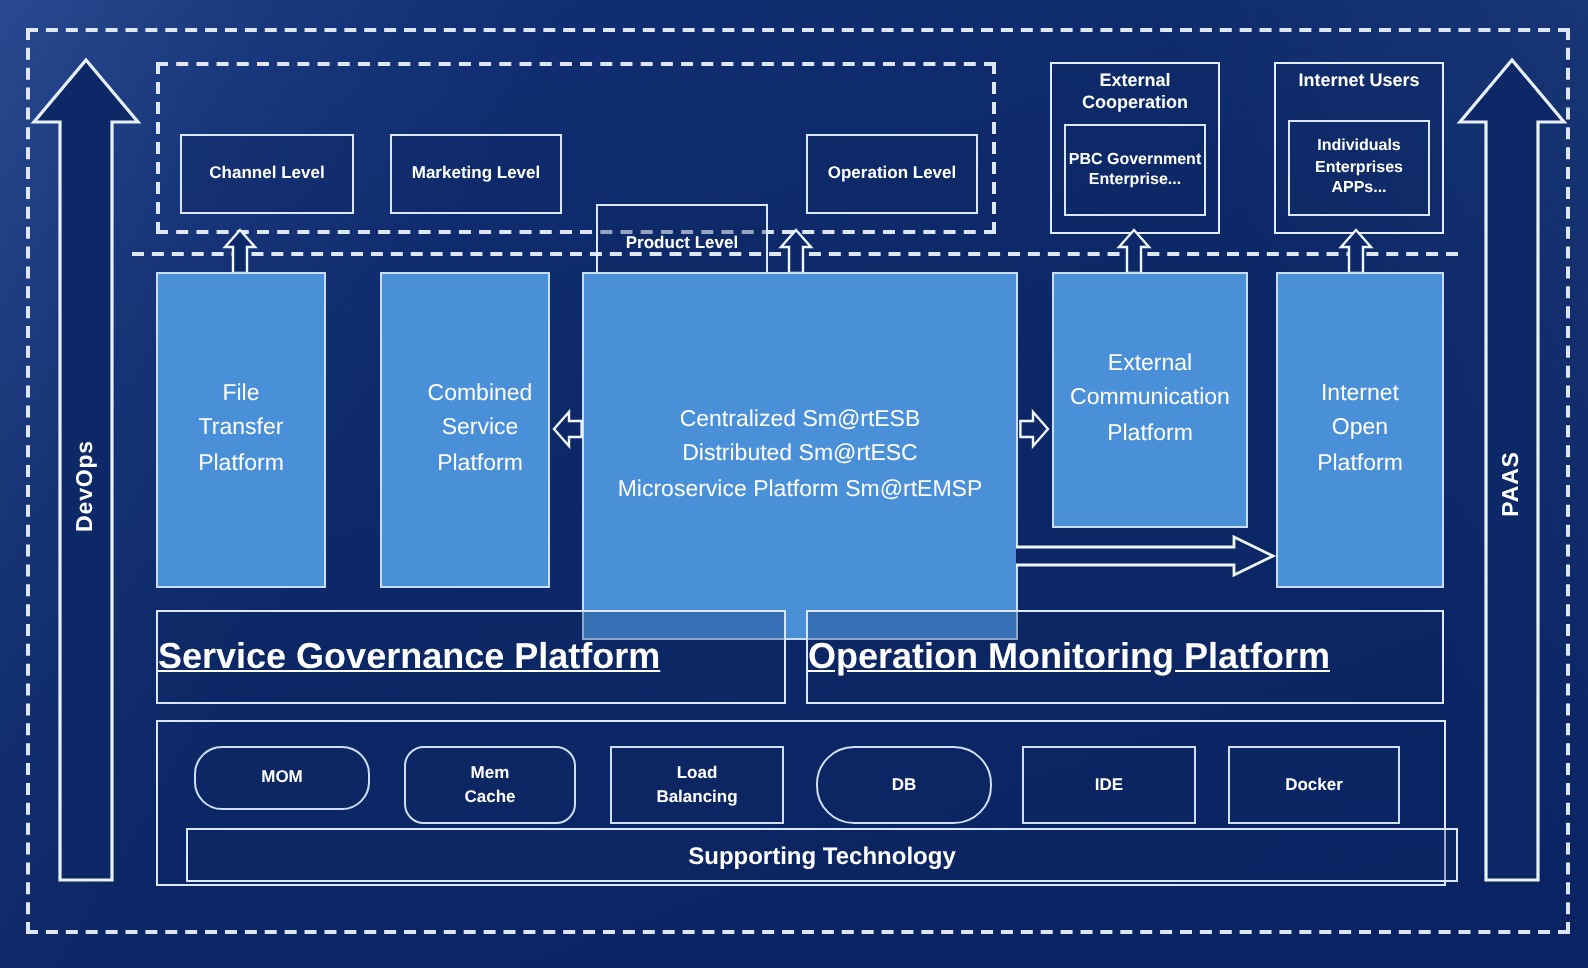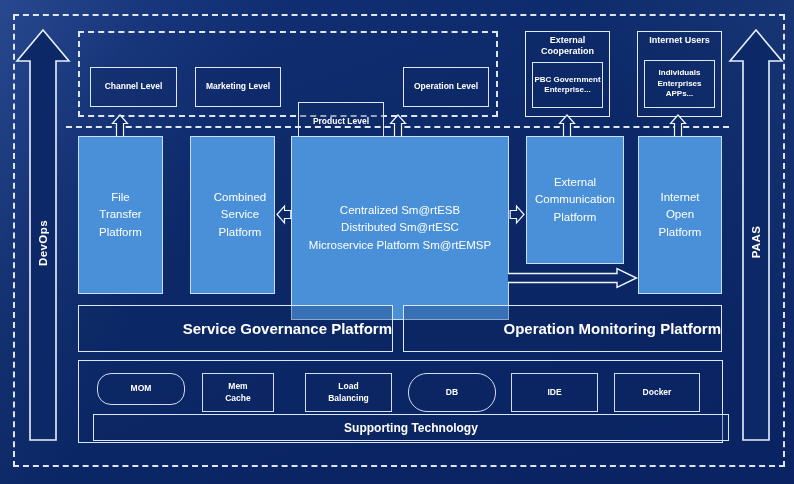--- a/index.html
+++ b/index.html
@@ -26,22 +26,22 @@
     border:1px solid #dbe7f8;display:flex;align-items:center;justify-content:center;
     text-align:center;font-size:8px;font-weight:bold;line-height:1.3;white-space:pre-line;
   }
   .plat{
     background:#4a90d8;border:1.5px solid #c9def5;
     display:flex;align-items:center;justify-content:center;text-align:center;
     font-size:11.5px;line-height:1.5;white-space:pre-line;
   }
   .gov{
     border:1.5px solid #dbe7f8;background:rgba(13,40,100,0.30);
-    display:flex;align-items:center;justify-content:flex-end;text-align:center;
-    font-size:15px;font-weight:bold;
+    display:flex;align-items:center;justify-content:flex-start;text-align:center;
+    font-size:18px;font-weight:bold;text-decoration:underline;
   }
   .cont{border:1.5px solid #dbe7f8;}
   .tech{
     border:1px solid #cfdef2;background:rgba(13,40,100,0.30);
     display:flex;align-items:center;justify-content:center;text-align:center;
     font-size:8.5px;font-weight:600;line-height:1.3;white-space:pre-line;
   }
   .bar{
     border:1px solid #dbe7f8;background:rgba(13,40,100,0.30);
     display:flex;align-items:center;justify-content:center;text-align:center;
@@ -145,21 +145,21 @@
   <div class="abs gov" style="left:78px;top:305px;width:315px;height:47px;">
     <span>Service Governance Platform</span>
   </div>
   <div class="abs gov" style="left:403px;top:305px;width:319px;height:47px;">
     <span>Operation Monitoring Platform</span>
   </div>
 
   <div class="abs cont" style="left:78px;top:360px;width:645px;height:83px;"></div>
 
   <div class="abs tech" style="left:97px;top:373px;width:88px;height:32px;border-radius:14px;">MOM</div>
-  <div class="abs tech" style="left:202px;top:373px;width:72px;height:39px;">Mem
+  <div class="abs tech" style="left:202px;top:373px;width:86px;height:39px;border-radius:10px;">Mem
 Cache</div>
   <div class="abs tech" style="left:305px;top:373px;width:87px;height:39px;">Load
 Balancing</div>
   <div class="abs tech" style="left:408px;top:373px;width:88px;height:39px;border-radius:19px;">DB</div>
   <div class="abs tech" style="left:511px;top:373px;width:87px;height:39px;">IDE</div>
   <div class="abs tech" style="left:614px;top:373px;width:86px;height:39px;">Docker</div>
 
   <div class="abs bar" style="left:93px;top:414px;width:636px;height:27px;">
     <span>Supporting Technology</span>
   </div>

